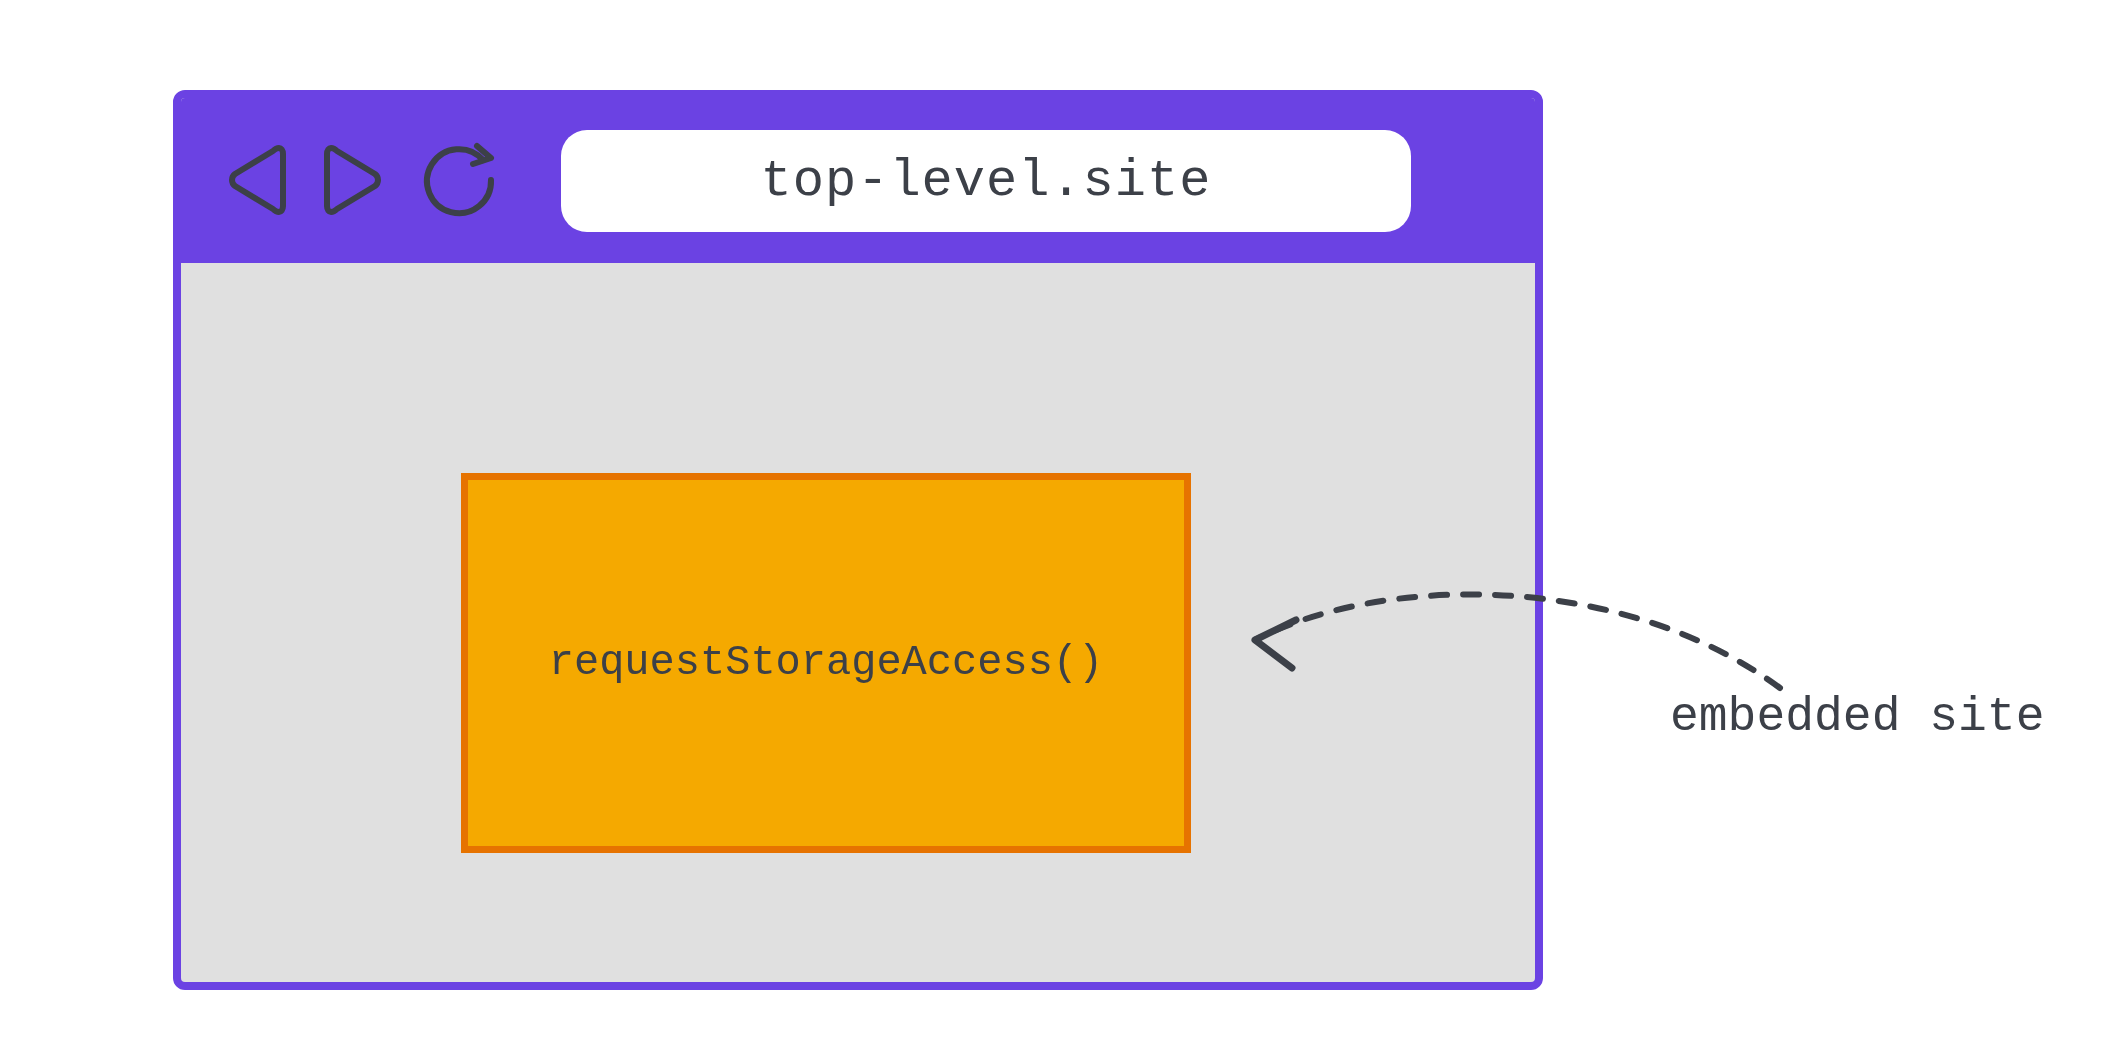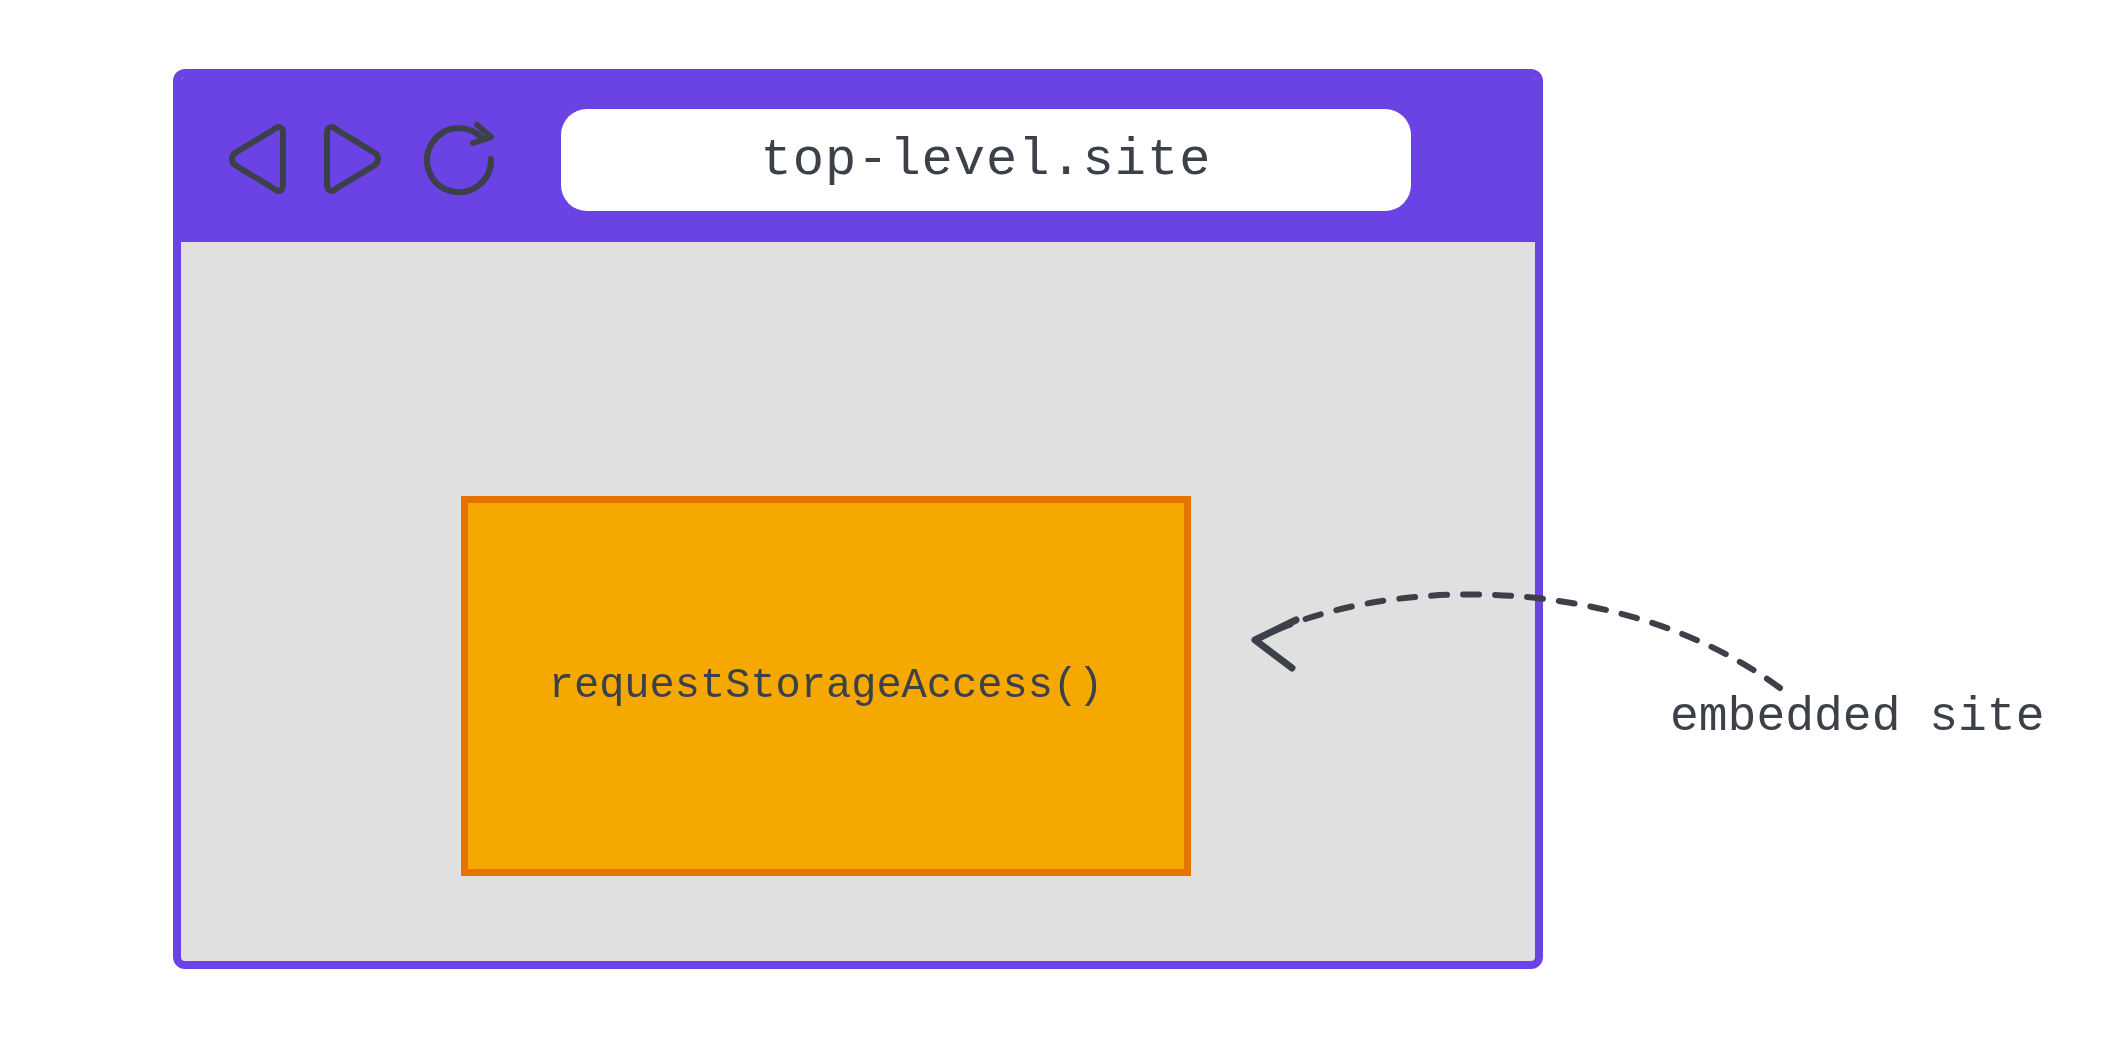--- a/index.html
+++ b/index.html
@@ -13,21 +13,21 @@
   .canvas {
     position: relative;
     width: 2102px;
     height: 1056px;
   }
 
   
   .browser {
     position: absolute;
     left: 173px;
-    top: 69px;
+    top: 90px;
     width: 1370px;
     height: 900px;
     background: #e0e0e0;
     border: 8px solid #6b42e3;
     border-radius: 12px;
     box-sizing: border-box;
     text-align: center;
   }
   .browser-header {
     position: absolute;
@@ -70,21 +70,20 @@
     letter-spacing: 1px;
   }
 
   
   .content {
     position: absolute;
     left: 0;
     right: 0;
     top: 165px;
     bottom: 0;
-    margin-top: 44px;
   }
 
   
   .embed {
     position: absolute;
     left: 280px;
     top: 210px;
     width: 730px;
     height: 380px;
     background: #f5a900;

